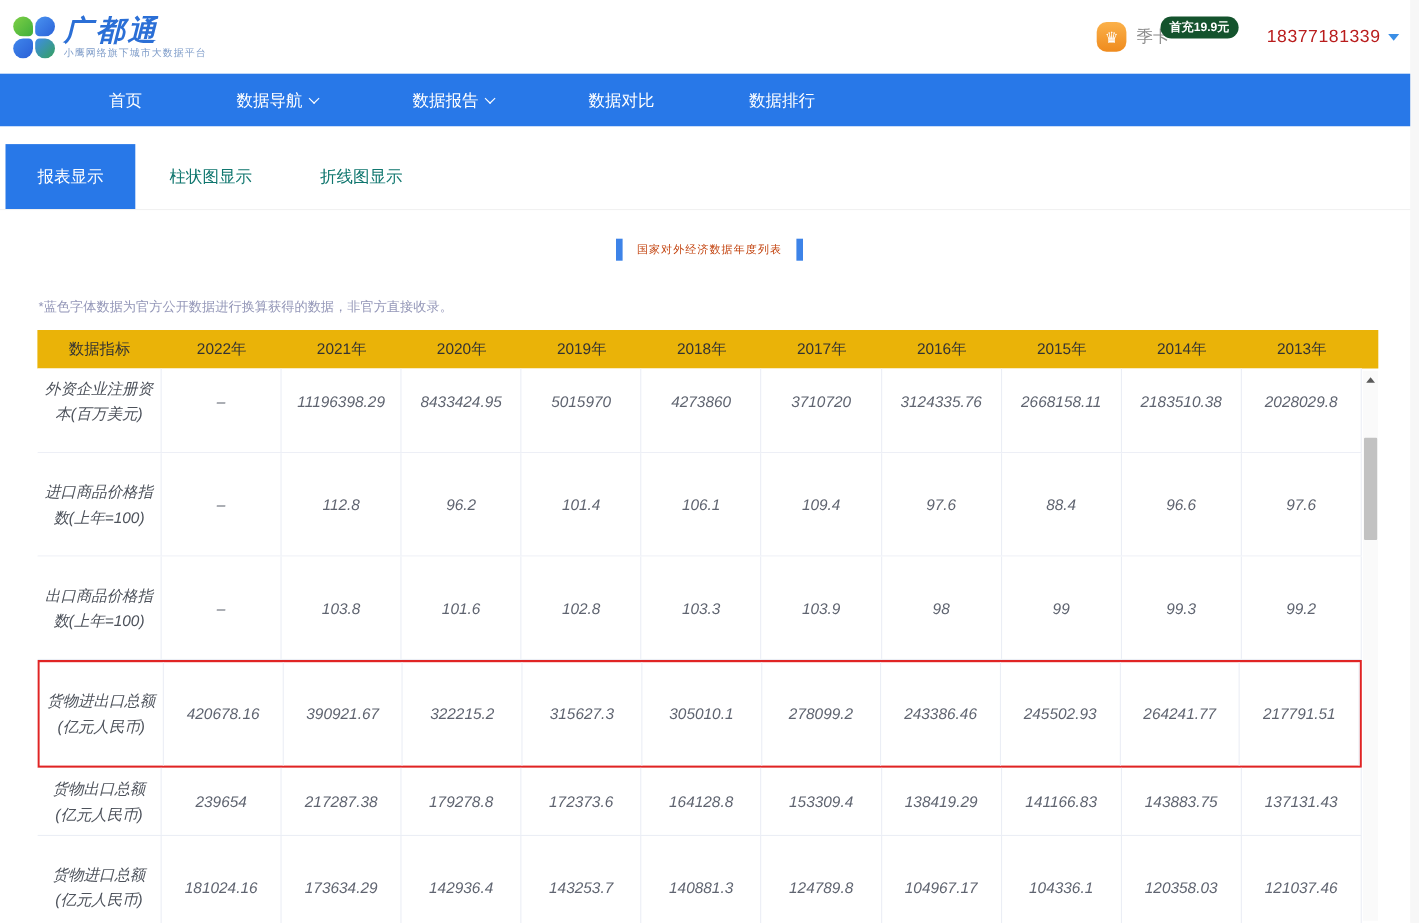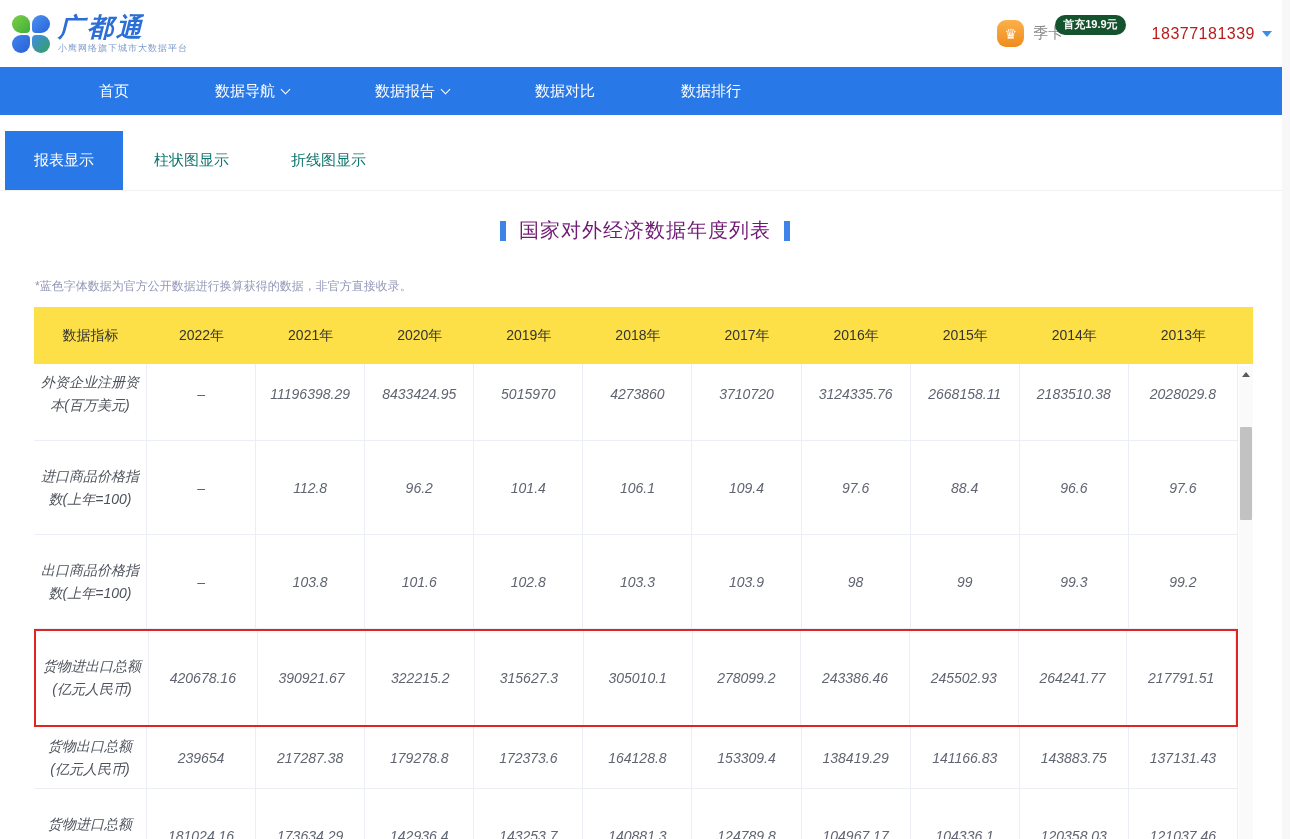--- a/index.html
+++ b/index.html
@@ -35,26 +35,26 @@
   .nav-chevron { width:7px; height:7px; border:solid #fff; border-width:0 1.5px 1.5px 0; transform:rotate(45deg); margin-left:7px; margin-top:-4px; }
 
   
   .tabbar { height:76px; display:flex; align-items:flex-end; padding-left:5px; border-bottom:1px solid #f1f1f1; background:#fff; }
   .tab { height:59px; width:137px; display:flex; align-items:center; justify-content:center; font-size:15px; color:#0f766e; cursor:pointer; }
   .tab.active { width:118px; background:#2878e8; color:#fff; }
 
   
   .title-row { margin-top:26px; display:flex; align-items:center; justify-content:center; gap:13px; }
   .title-bar { width:6px; height:20px; background:#3d83e8; }
-  .page-title { font-size:20px; color:#701a75; letter-spacing:1px; }
+  .page-title { font-size:10px; color:#c2410c; letter-spacing:1px; }
   .note { margin:34px 0 0 35px; font-size:12px; color:#9497b8; }
 
   
   .table-wrap { margin:12px 0 0 34px; width:1219px; }
-  .thead { display:flex; height:57px; align-items:center; background:#fde047; padding-right:15px; }
+  .thead { display:flex; height:35px; align-items:center; background:#eab308; padding-right:15px; }
   .th { font-size:14px; color:#333; font-weight:500; text-align:center; }
   .th.label-col { width:113px; }
   .th.year-col { flex:1; }
   .tbody-viewport { position:relative; height:504px; overflow:hidden; padding-right:15px; }
   .tbody-inner { margin-top:-17px; }
   .t-row { display:flex; align-items:center; border-bottom:1px solid #ebeef5; background:#fff;font-style:italic; }
   .t-row:nth-child(1) { height:94px; }
   .t-row:nth-child(2) { height:94px; }
   .t-row:nth-child(3) { height:94px; }
   .t-row:nth-child(4) { height:98px; }

